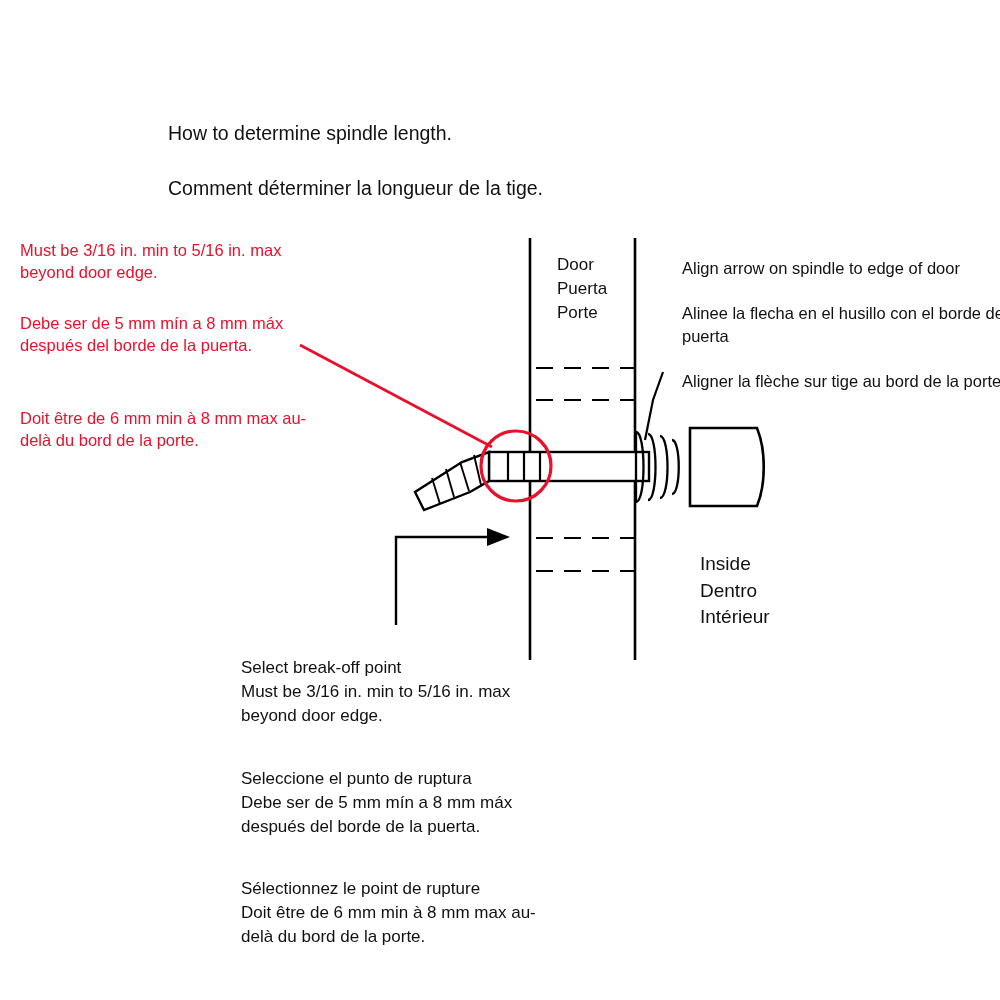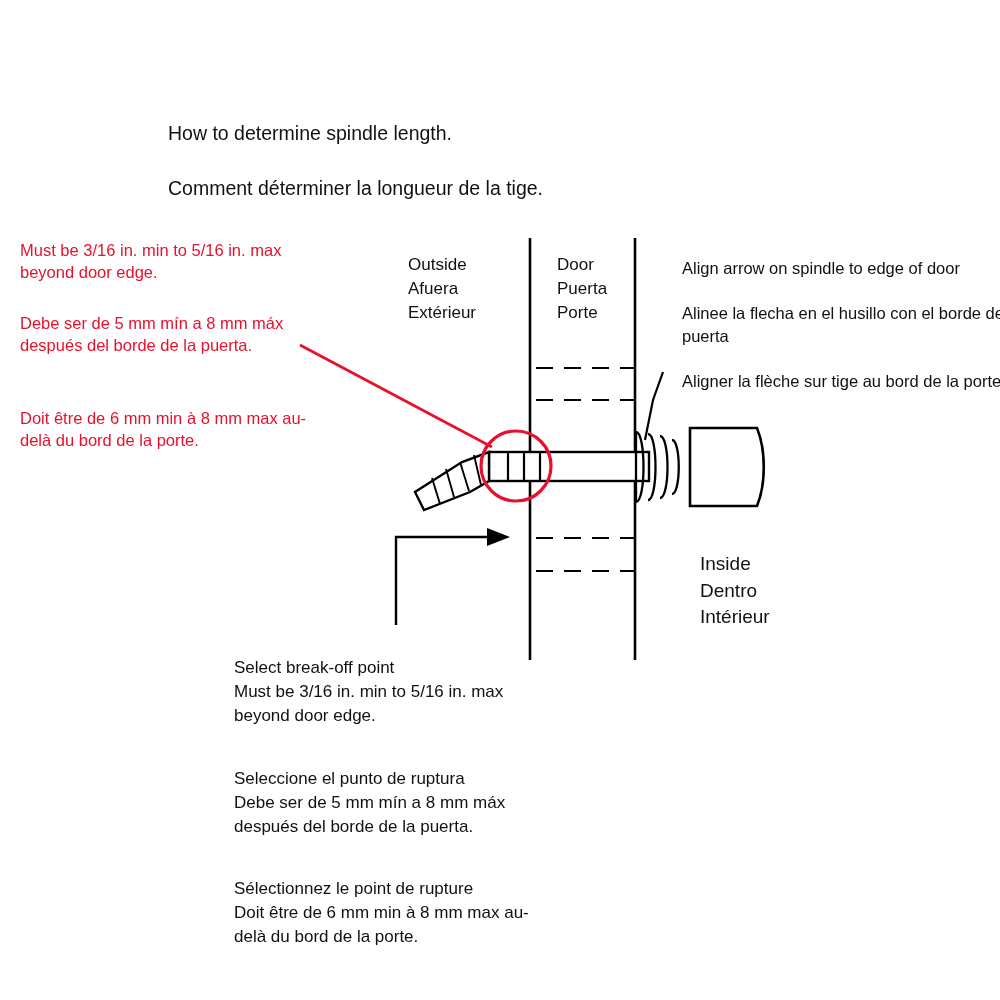--- a/index.html
+++ b/index.html
@@ -76,21 +76,21 @@
     line-height: 1.40;
   }
   .note-right {
     left: 682px;
     top: 235px;
     width: 340px;
     font-size: 16.5px;
     line-height: 1.36;
   }
   .note-bottom {
-    left: 234px;
+    left: 241px;
     top: 632px;
     width: 310px;
     font-size: 17px;
     line-height: 1.42;
   }
   .note-bottom p {
     margin: 0 0 14px 0;
   }
   .note-bottom p:last-child { margin-bottom: 16px; }
 </style>
@@ -160,23 +160,20 @@
 
   <div class="txt title-block">
     <div>How to determine spindle length.</div>
     <div>Comment déterminer la longueur de la tige.</div>
   </div>
 
   <div class="txt note-left-1 red">Must be 3/16 in. min to 5/16 in. max beyond door edge.</div>
   <div class="txt note-left-2 red">Debe ser de 5 mm mín a 8 mm máx después del borde de la puerta.</div>
   <div class="txt note-left-3 red">Doit être de 6 mm min à 8 mm max au-delà du bord de la porte.</div>
 
-  <div class="txt label-outside">Outside
-Afuera
-Extérieur</div>
   <div class="txt label-door">Door
 Puerta
 Porte</div>
   <div class="txt label-inside">Inside
 Dentro
 Intérieur</div>
 
   <div class="txt note-right">
     <div>Align arrow on spindle to edge of door</div>
     <div>Alinee la flecha en el husillo con el borde de la puerta</div>

